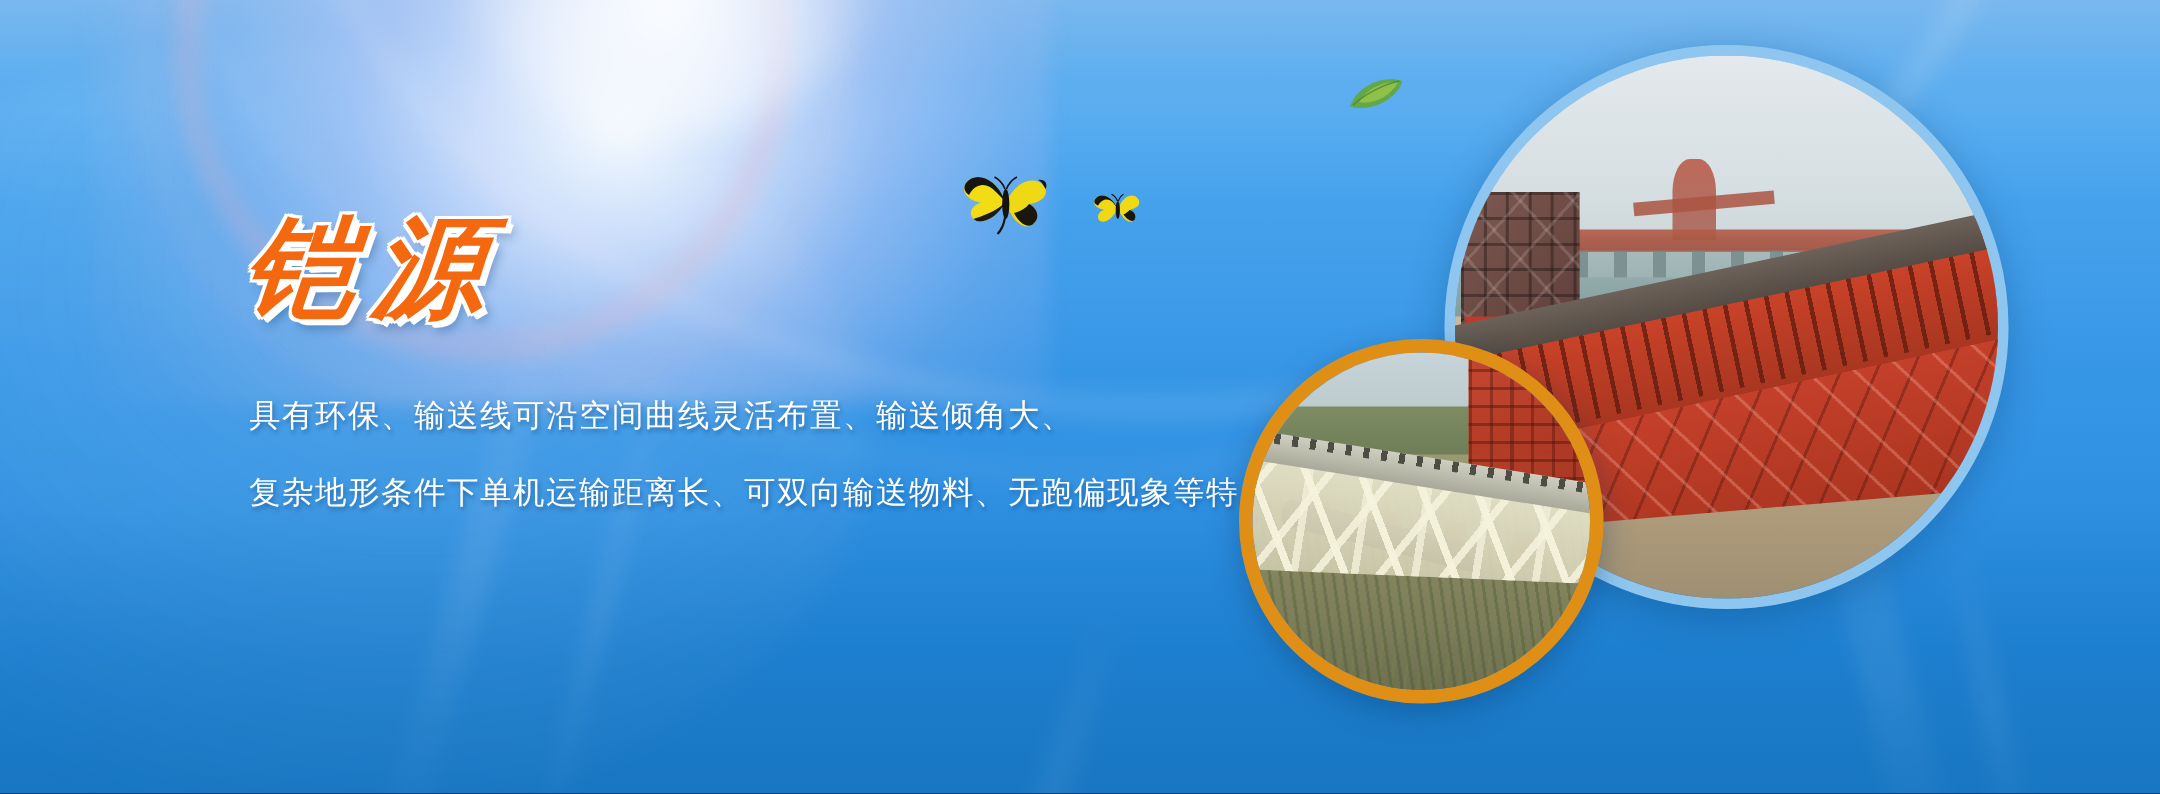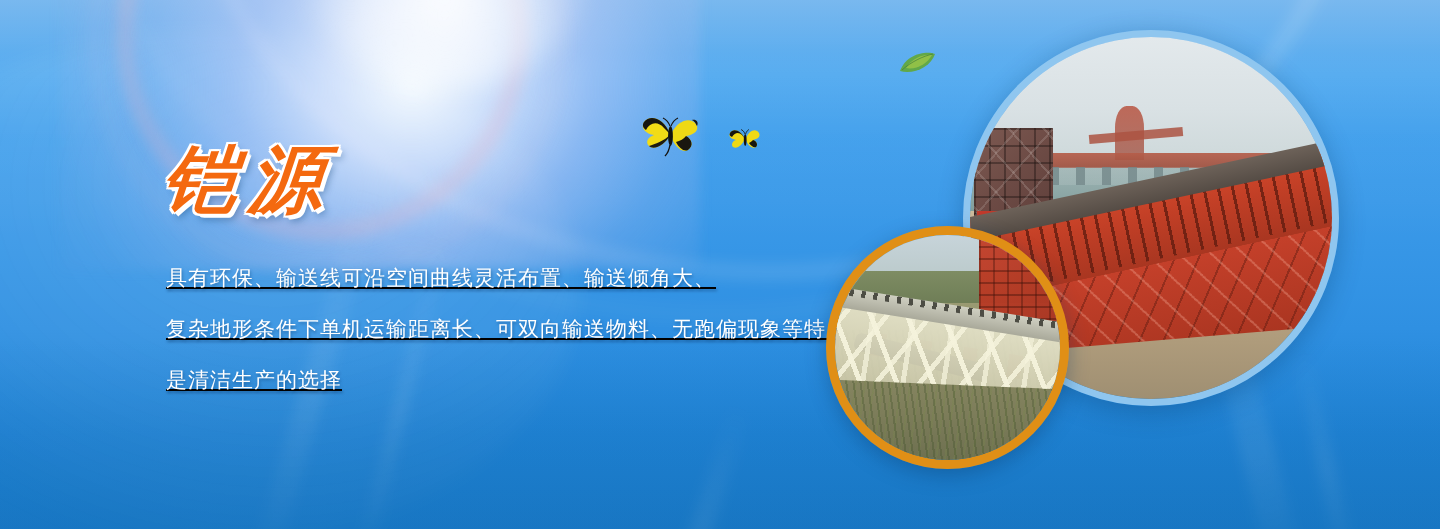--- a/index.html
+++ b/index.html
@@ -148,21 +148,20 @@
        3px 4px 5px rgba(12,58,104,0.45);
   }
 
   
   #description {
     position: absolute;
     left: 166px;
     top: 252px;
     width: 830px;
     z-index: 7;
-    text-decoration: underline;
   }
   #description .desc-line {
     font-size: 21px;
     line-height: 51px;
     color: #ffffff;
     letter-spacing: 1px;
     white-space: nowrap;
     text-shadow: 1px 2px 3px rgba(10,56,104,0.45);
   }
 
@@ -457,16 +456,15 @@
     </g>
   </svg>
 
   <div id="headline">
     <div id="brand-name">铠源</div>
   </div>
 
   <div id="description">
     <div class="desc-line">具有环保、输送线可沿空间曲线灵活布置、输送倾角大、</div>
     <div class="desc-line">复杂地形条件下单机运输距离长、可双向输送物料、无跑偏现象等特点，</div>
-    <div class="desc-line">是清洁生产的选择</div>
   </div>
 
 </div>
 
 </body></html>

